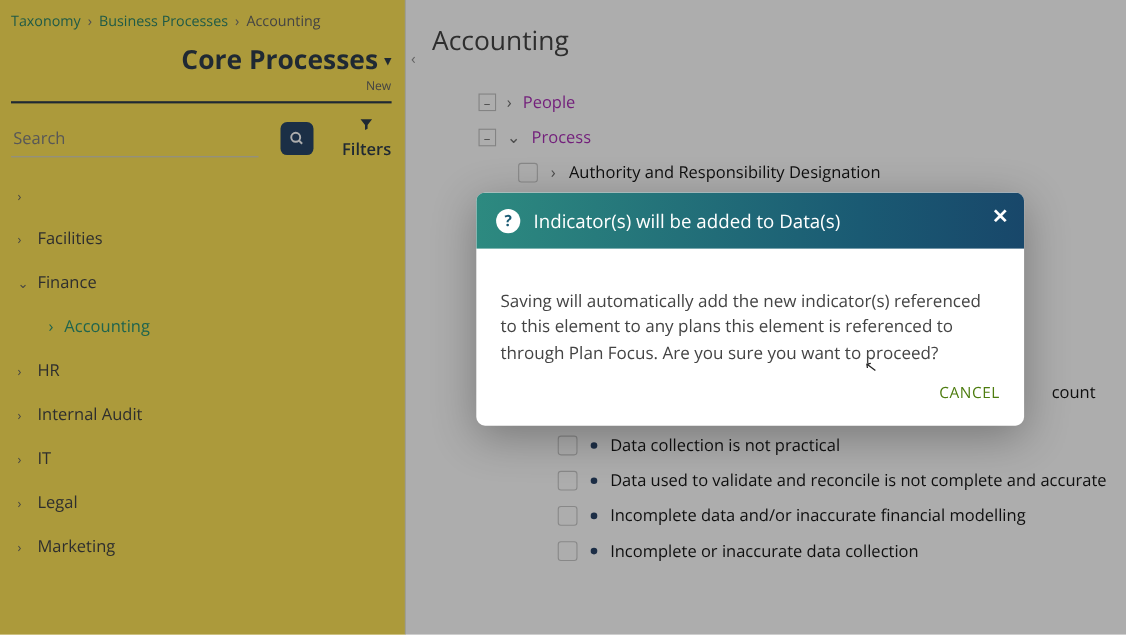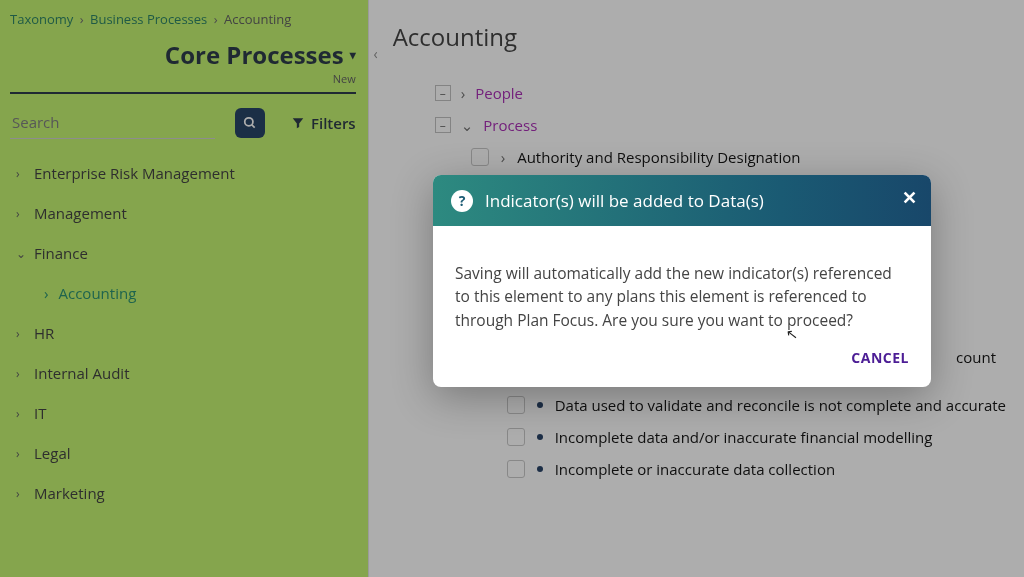--- a/index.html
+++ b/index.html
@@ -3,21 +3,21 @@
 <meta charset="utf-8">
 <style>
   * { box-sizing: border-box; margin: 0; padding: 0; font-family: "Segoe UI", "Open Sans", Arial, sans-serif; }
   html, body { width: 1024px; height: 577px; overflow: hidden; background: #fafafa; color: #333; }
   .app { display: flex; width: 100%; height: 100%; position: relative; }
   
   .left {
     width: 438px;
     padding: 8px 12px 0 10px;
     border-right: 1px solid #e2e2e2;
-    background: #bef264;
+    background: #fde047;
   }
   .breadcrumb { font-size: 13px; color: #1b7a5a; margin: 2px 0 10px 0; }
   .breadcrumb .sep { color: #666; margin: 0 3px; }
   .breadcrumb .bc-item { color: #1b7a5a; }
   .breadcrumb .bc-last { color: #555; }
   .title-row {
     display: flex; justify-content: space-between; align-items: flex-end;
     border-bottom: 2px solid #1b2a3a; padding-bottom: 6px; margin-bottom: 12px; flex-direction: column;
   }
   .title-row h1 { font-size: 24px; font-weight: 700; color: #1b2a3a; display:flex; align-items:center; gap:6px;}
@@ -25,21 +25,21 @@
   .new-link { font-size: 11px; color: #555; }
   .search-row { display: flex; align-items: center; gap: 20px; margin-bottom: 14px; }
   .search-input {
     flex: 1; border: none; border-bottom: 1px solid #ccc; padding: 6px 2px;
     font-size: 15px; color: #555; background: transparent; outline: none;
   }
   .search-btn {
     width: 30px; height: 30px; border-radius: 6px; background: #14355a;
     display:flex; align-items:center; justify-content:center; color:#fff;
   }
-  .filters { display:flex; align-items:center; gap:6px; color:#1b2a3a; font-size:15px; font-weight:600; margin-left:6px;}
+  .filters { display:flex; align-items:center; gap:6px; color:#1b2a3a; font-size:15px; font-weight:600; margin-left:6px;flex-direction:column;}
   .nav-item {
     display:flex; align-items:center; gap:10px; padding: 10px 6px;
     font-size: 15px; color: #333; cursor: default;
   }
   .nav-item .chev { width: 8px; color:#555; font-size:12px; }
   .nav-sub {
     display:flex; align-items:center; gap:10px; padding: 10px 6px 10px 34px;
     font-size: 15px; color: #1b8a66; font-weight:500;
   }
   
@@ -83,21 +83,21 @@
     color:#fff; padding:14px 18px; display:flex; align-items:center; gap:12px;
     font-size:17px;
   }
   .modal-header .qmark {
     width:22px; height:22px; border-radius:50%; background:#fff; color:#1a5a73;
     font-weight:700; display:inline-flex; align-items:center; justify-content:center; font-size:14px;
   }
   .modal-close { position:absolute; right:14px; top:10px; color:#fff; font-size:18px; font-weight:700;}
   .modal-body { padding:20px 22px 8px 22px; font-size:15.5px; color:#444; line-height:1.5;margin-top:16px;}
   .modal-actions { display:flex; justify-content:flex-end; gap:22px; padding:8px 22px 20px 22px; align-items:center;}
-  .btn-cancel { color:#4c1d95; font-weight:700; font-size:14px; letter-spacing:0.5px;}
+  .btn-cancel { color:#4d7c0f; font-weight:400; font-size:14px; letter-spacing:0.5px;}
   .btn-save {
     background:#14355a; color:#fff; font-weight:700; font-size:14px; letter-spacing:0.5px;
     padding:10px 22px; border-radius:4px;
   }
   .cursor {
     position:absolute; left:786px; top:324px; font-size:14px; color:#222;
     transform:rotate(-8deg);
   }
 </style>
 </head>
@@ -133,25 +133,24 @@
       <div class="filters">
         <svg width="14" height="14" viewBox="0 0 24 24" fill="#1b2a3a">
             <path d="M3 4h18l-7 9v6l-4 2v-8z"></path>
           </svg>
         <span>Filters</span>
       </div>
     </div>
 
     <div class="nav-item">
         <span class="chev">›</span>
-        <span>Enterprise Risk Management</span>
-      </div>
-    <div class="nav-item">
-        <span class="chev">›</span>
-        <span>Management</span>
+      </div>
+    <div class="nav-item">
+        <span class="chev">›</span>
+        <span>Facilities</span>
       </div>
     <div class="nav-item">
         <span class="chev">⌄</span>
         <span>Finance</span>
       </div>
     <div class="nav-sub">
         <span class="chev" style="color:#1b8a66;">›</span>
         <span>Accounting</span>
       </div>
     <div class="nav-item">
@@ -201,20 +200,25 @@
         <div class="big-gap"></div>
 
         <div class="tree-children">
           <div class="leaf-row" style="justify-content:flex-end; padding-right:10px;">
             <span class="label">count</span>
           </div>
           <div class="mid-gap"></div>
           <div class="leaf-row">
             <span class="cb"></span>
             <span class="dot"></span>
+            <span class="label">Data collection is not practical</span>
+          </div>
+          <div class="leaf-row">
+            <span class="cb"></span>
+            <span class="dot"></span>
             <span class="label">Data used to validate and reconcile is not complete and accurate</span>
           </div>
           <div class="leaf-row">
             <span class="cb"></span>
             <span class="dot"></span>
             <span class="label">Incomplete data and/or inaccurate financial modelling</span>
           </div>
           <div class="leaf-row">
             <span class="cb"></span>
             <span class="dot"></span>

